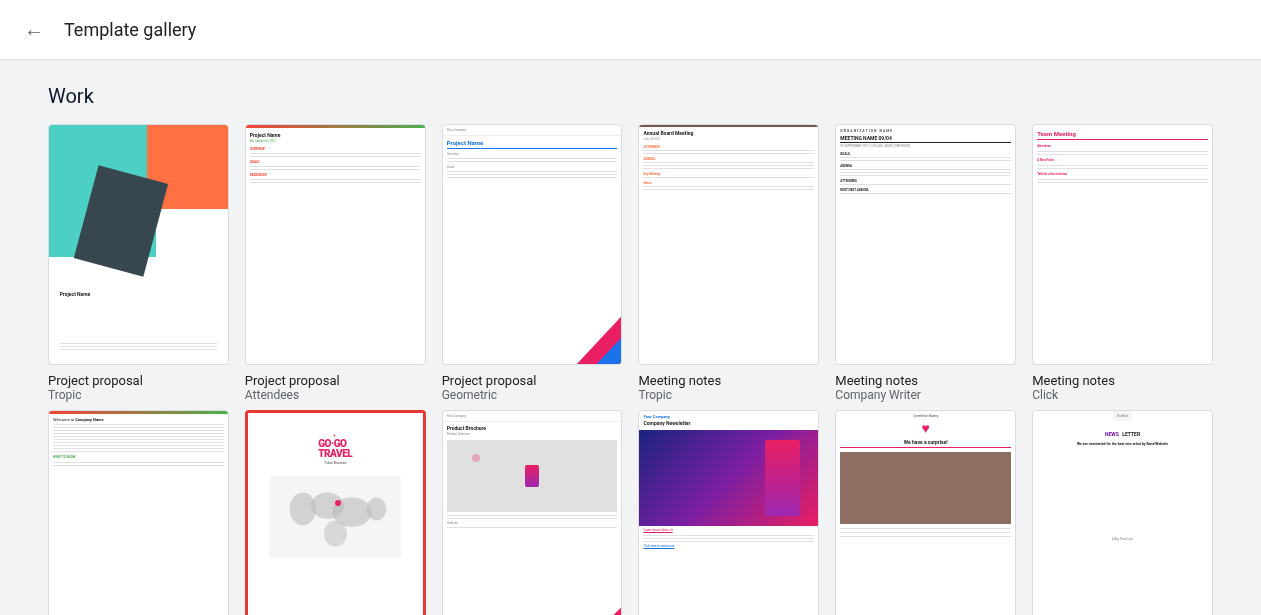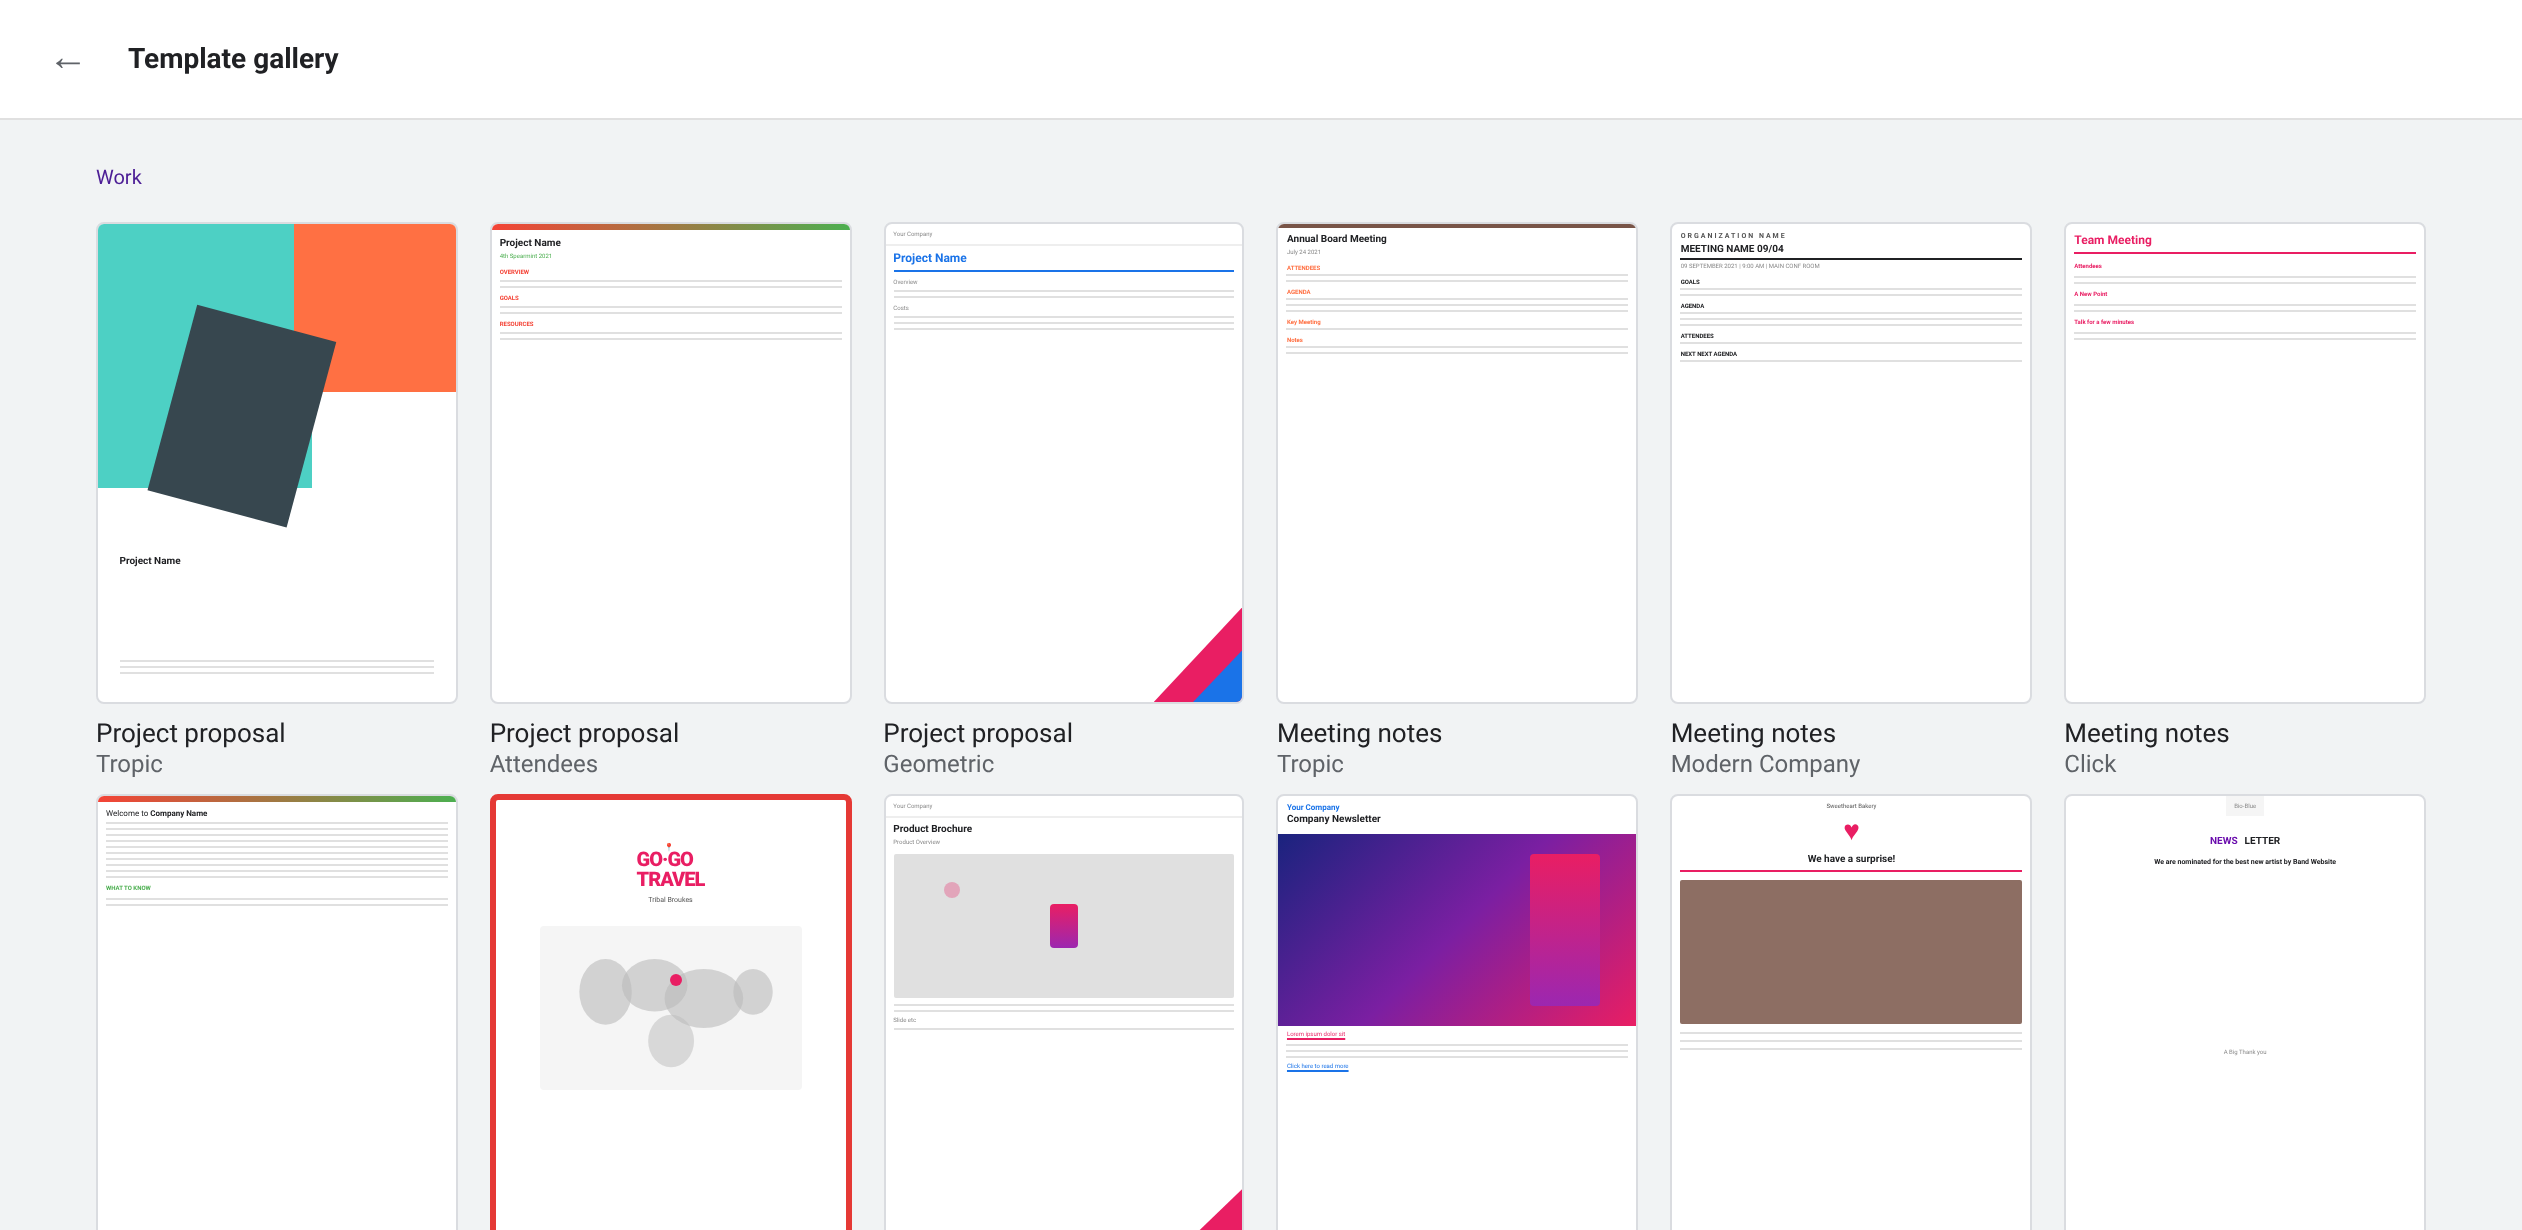--- a/index.html
+++ b/index.html
@@ -23,32 +23,32 @@
       cursor: pointer;
       font-size: 20px;
       color: #5f6368;
       background: none;
       border: none;
       display: flex;
       align-items: center;
       padding: 4px;
     }
     .header-title {
-      font-size: 14px;
+      font-size: 18px;
       color: #202124;
-      font-weight: 700;
+      font-weight: 400;
     }
     .content {
       padding: 24px 48px;
       overflow-y: auto;
       max-height: calc(615px - 57px);
     }
     .section-title {
-      font-size: 10px;
-      color: #4c1d95;
+      font-size: 20px;
+      color: #0f172a;
       margin-bottom: 16px;
       font-weight: 400;
     }
     .template-grid {
       display: grid;
       grid-template-columns: repeat(6, 1fr);
       gap: 16px;
       margin-bottom: 8px;
     }
     .template-item {
@@ -214,21 +214,21 @@
             <div style="height:1px;background:#e0e0e0;margin:1px 4px;"></div>
             <div style="height:1px;background:#e0e0e0;margin:1px 4px;"></div>
             <div style="height:1px;background:#e0e0e0;margin:1px 4px;"></div>
             <div style="font-size:3px;font-weight:bold;color:#202124;margin:2px 4px 0;">ATTENDEES</div>
             <div style="height:1px;background:#e0e0e0;margin:1px 4px;"></div>
             <div style="font-size:3px;font-weight:bold;color:#202124;margin:2px 4px 0;">NEXT NEXT AGENDA</div>
             <div style="height:1px;background:#e0e0e0;margin:1px 4px;"></div>
           </div>
         </div>
         <div class="template-label">Meeting notes</div>
-        <div class="template-sublabel">Modern Company</div>
+        <div class="template-sublabel">Company Writer</div>
       </div>
 
       <div class="template-item">
         <div class="template-thumb" style="background:#fff;">
           <div style="width:100%;height:100%;display:flex;flex-direction:column;">
             <div style="font-size:6px;color:#e91e63;font-weight:bold;margin:5px 4px 1px;">Team Meeting</div>
             <div style="height:1px;background:#e91e63;margin:1px 4px 2px;"></div>
             <div style="font-size:3px;color:#e91e63;margin:2px 4px;font-weight:bold;">Attendees</div>
             <div style="height:1px;background:#e0e0e0;margin:1px 4px;"></div>
             <div style="height:1px;background:#e0e0e0;margin:1px 4px;"></div>

